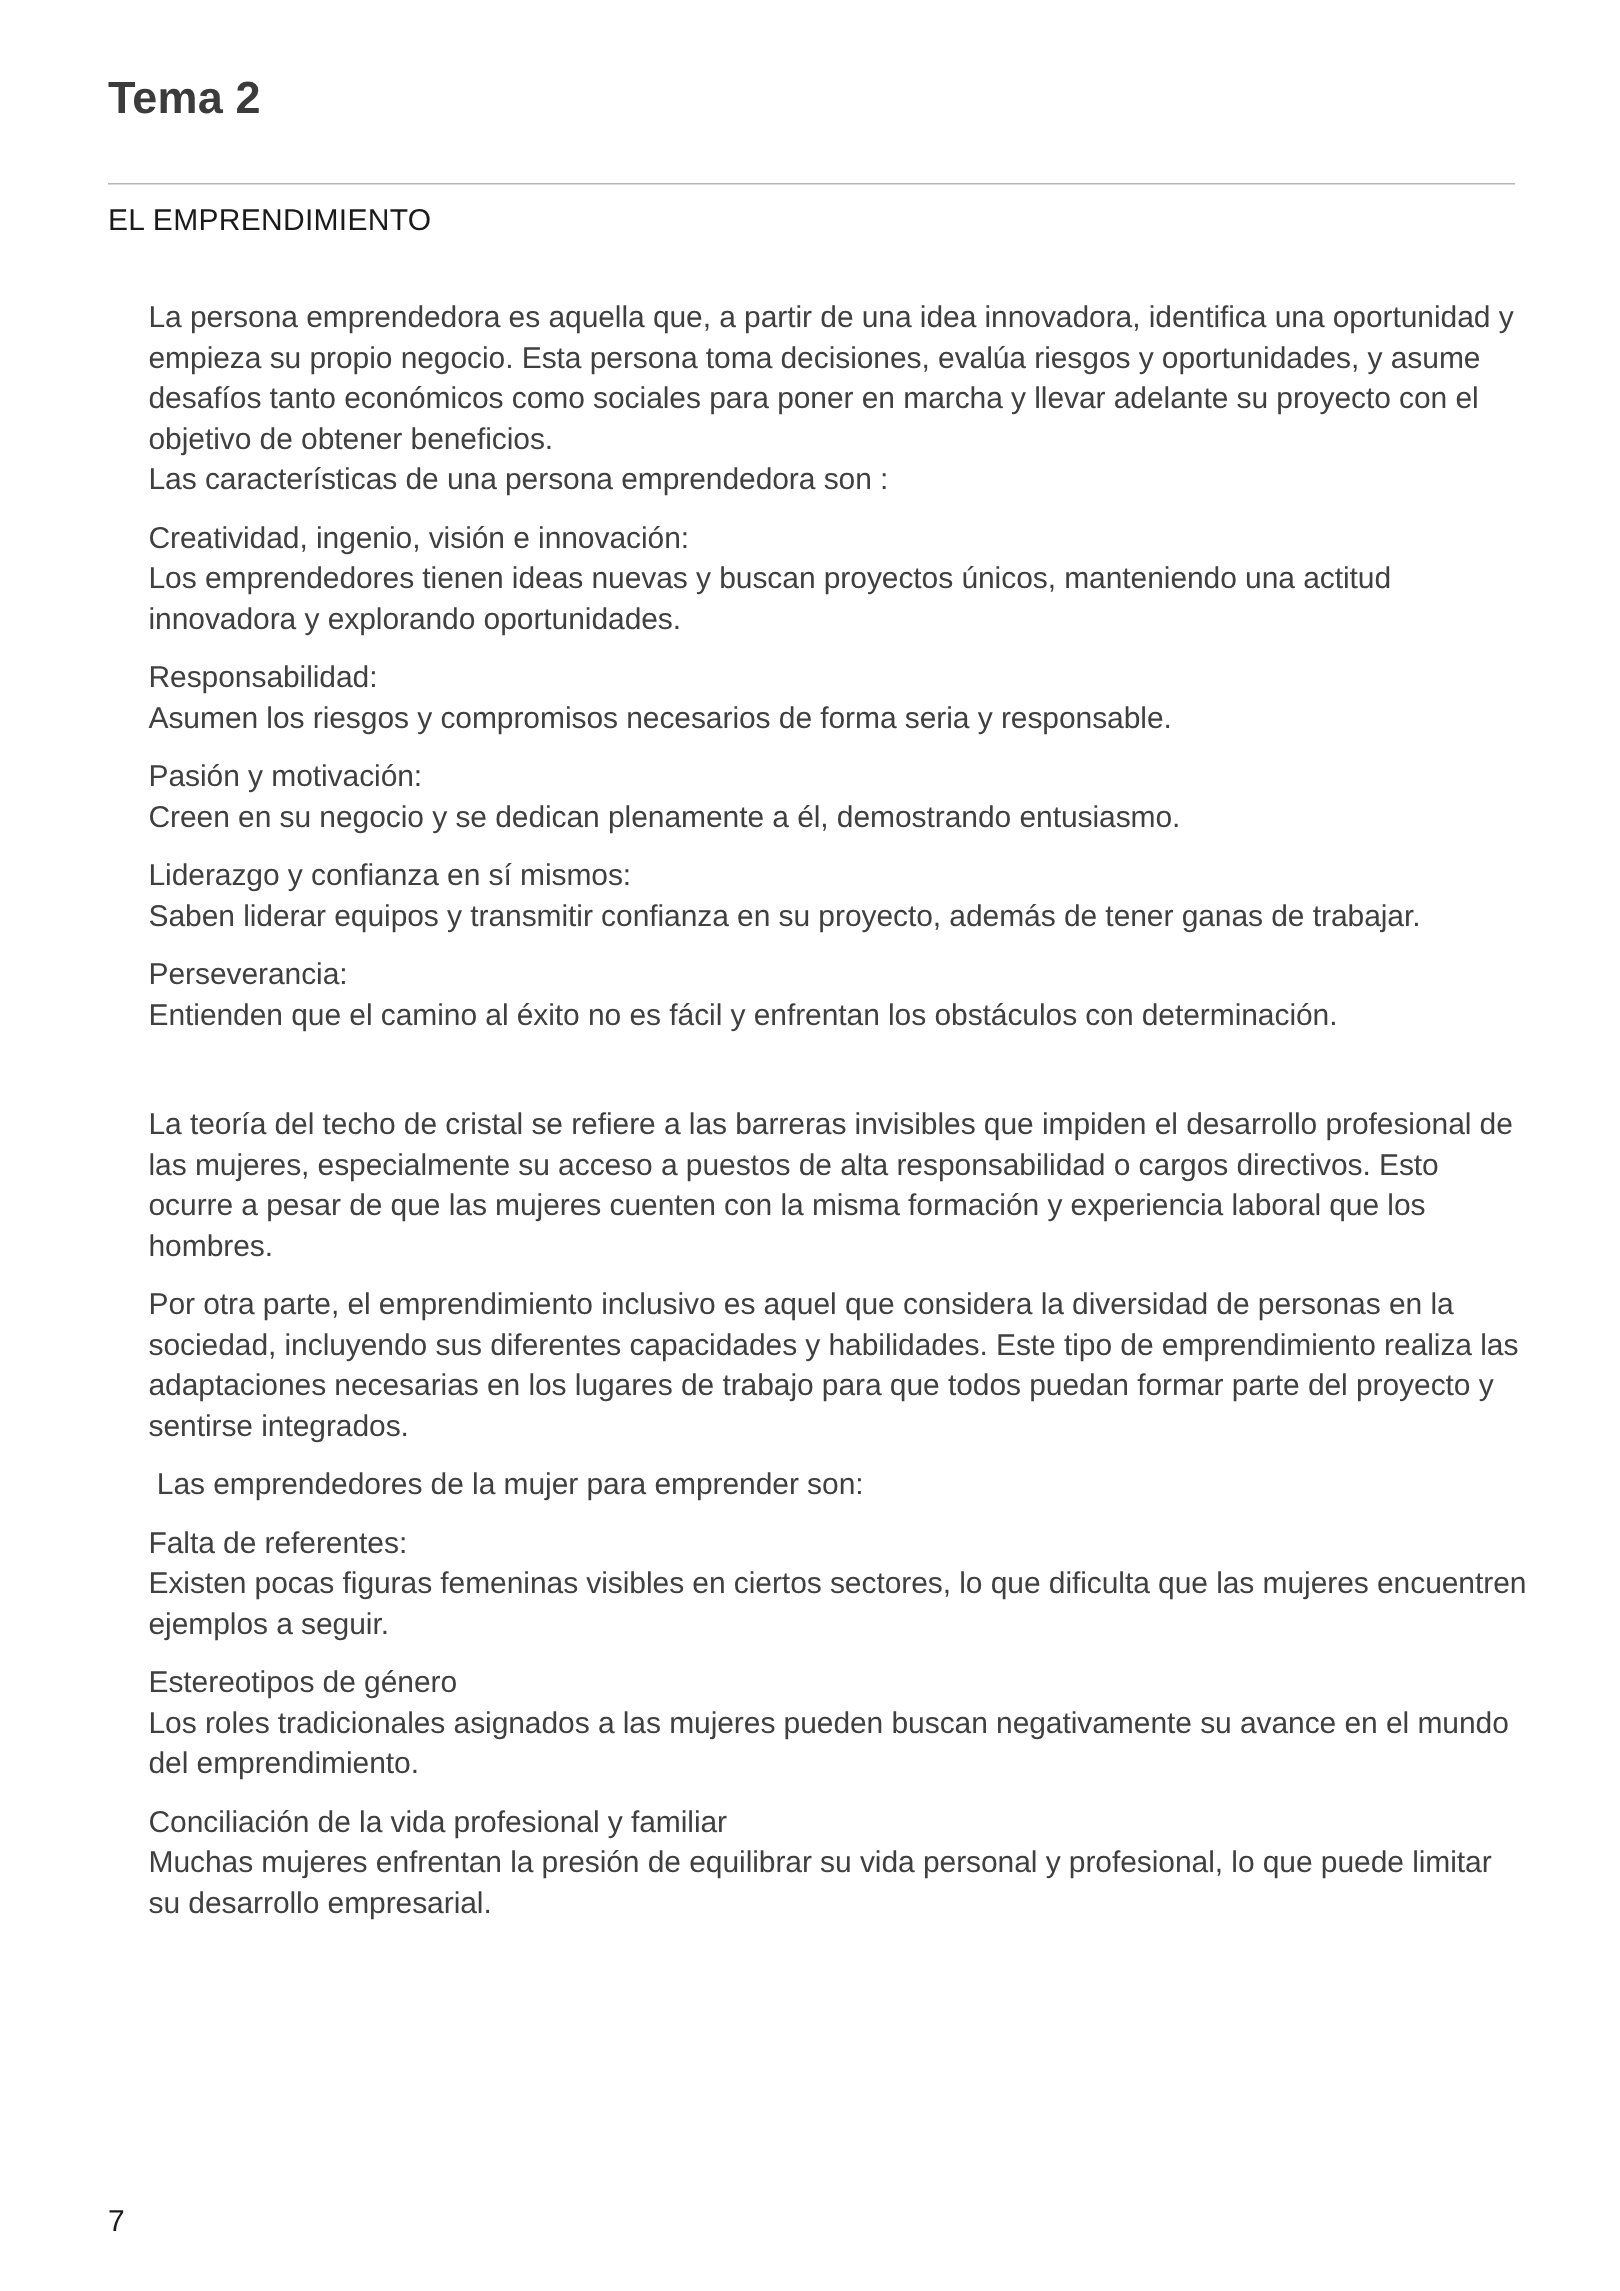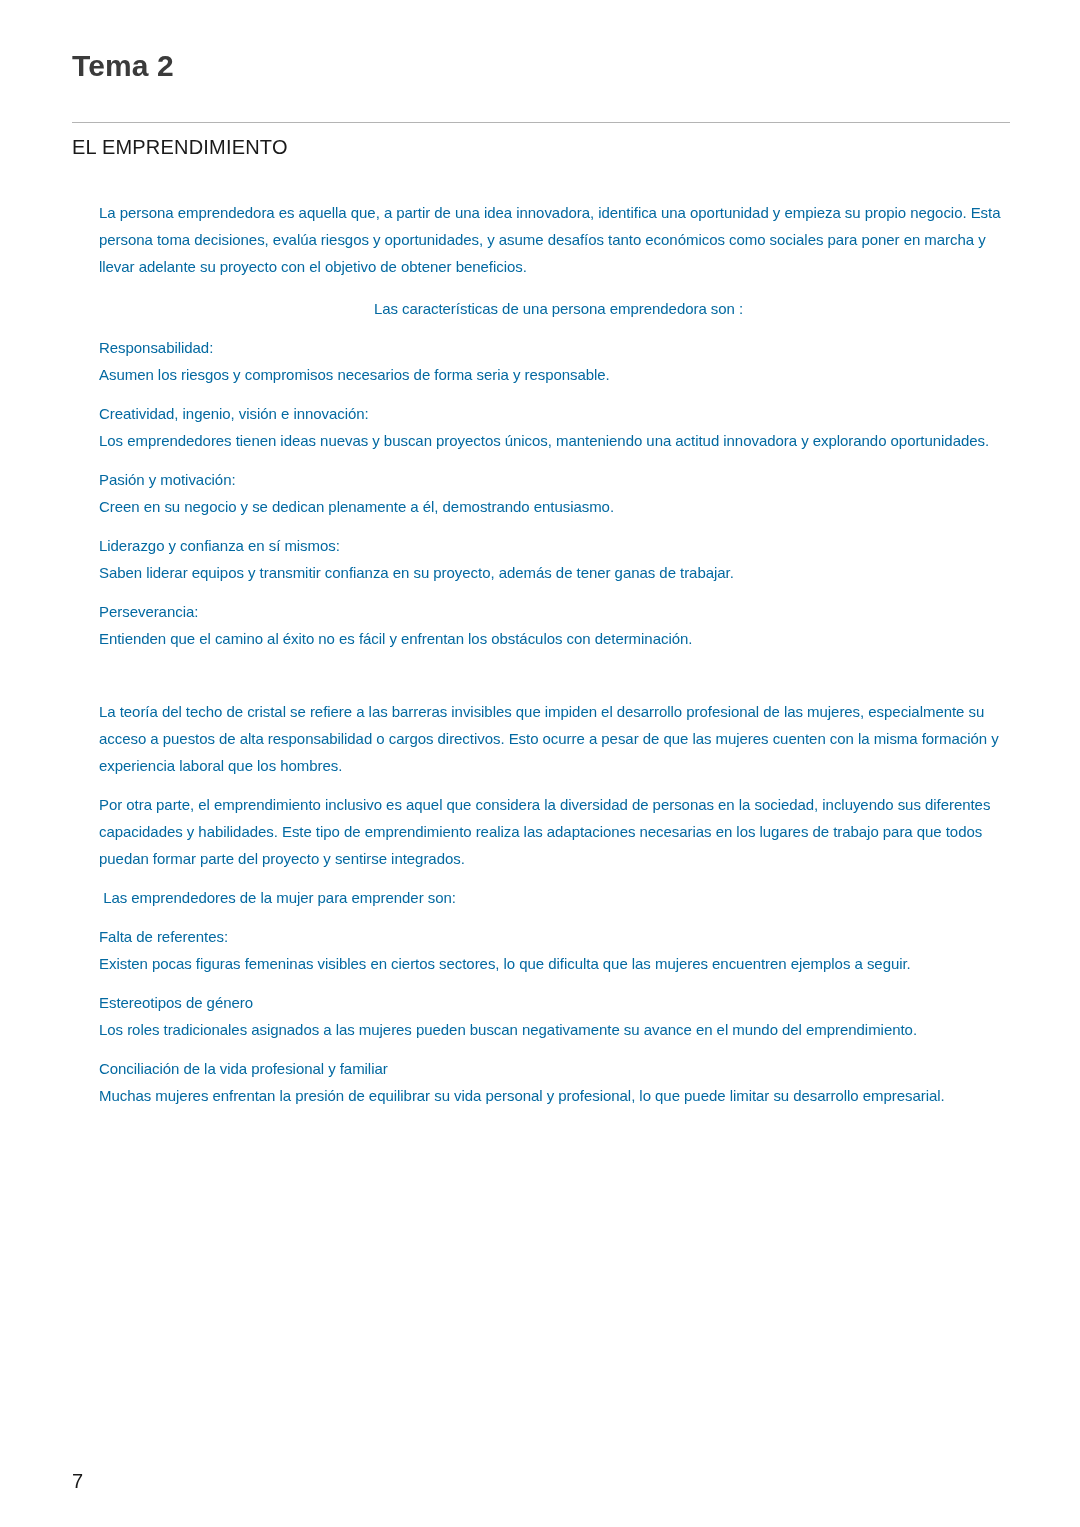--- a/index.html
+++ b/index.html
@@ -94,32 +94,31 @@
     top: 12px;
     width: 6px;
     height: 6px;
   }
   .answer {
     padding-left: 99px;
     padding-right: 62px;
     margin-top: 13px;
   }
   .para {
-    font-size: 15px;
+    font-size: 20px;
     line-height: 27px;
-    color: #0369a1;
+    color: #404040;
     letter-spacing: -0.05px;
     white-space: pre-wrap;
   }
   .para + .para {
     margin-top: 12px;
   }
   .para.tight {
-    margin-top: 15px;
-    text-align: center;
+    margin-top: 0;
   }
   .page-number {
     position: absolute;
     left: 72px;
     top: 1469px;
     font-size: 20px;
     color: #1a1a1a;
     line-height: 24px;
   }
 </style>
@@ -133,24 +132,24 @@
   <div class="title-rule"></div>
 
   <div class="section-heading">EL EMPRENDIMIENTO</div>
 
   <div class="content">
 
     <div class="qblock q1">
       <div class="answer">
         <div class="para">La persona emprendedora es aquella que, a partir de una idea innovadora, identifica una oportunidad y empieza su propio negocio. Esta persona toma decisiones, evalúa riesgos y oportunidades, y asume desafíos tanto económicos como sociales para poner en marcha y llevar adelante su proyecto con el objetivo de obtener beneficios.</div>
         <div class="para tight">Las características de una persona emprendedora son :</div>
+        <div class="para">Creatividad, ingenio, visión e innovación:
+Los emprendedores tienen ideas nuevas y buscan proyectos únicos, manteniendo una actitud innovadora y explorando oportunidades.</div>
         <div class="para">Responsabilidad:
 Asumen los riesgos y compromisos necesarios de forma seria y responsable.</div>
-        <div class="para">Creatividad, ingenio, visión e innovación:
-Los emprendedores tienen ideas nuevas y buscan proyectos únicos, manteniendo una actitud innovadora y explorando oportunidades.</div>
         <div class="para">Pasión y motivación:
 Creen en su negocio y se dedican plenamente a él, demostrando entusiasmo.</div>
         <div class="para">Liderazgo y confianza en sí mismos:
 Saben liderar equipos y transmitir confianza en su proyecto, además de tener ganas de trabajar.</div>
         <div class="para">Perseverancia:
 Entienden que el camino al éxito no es fácil y enfrentan los obstáculos con determinación.</div>
       </div>
     </div>
 
     <div class="qblock q2">

